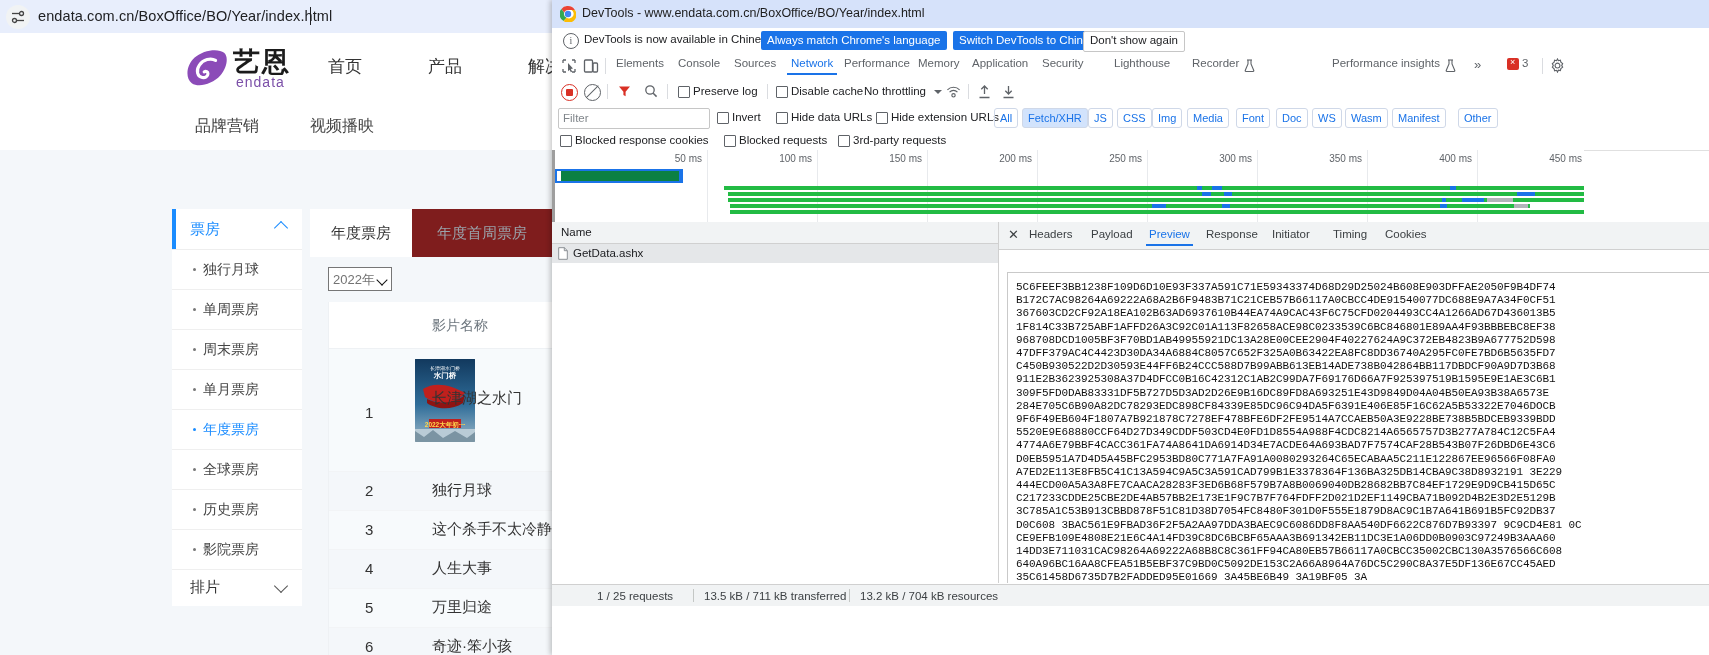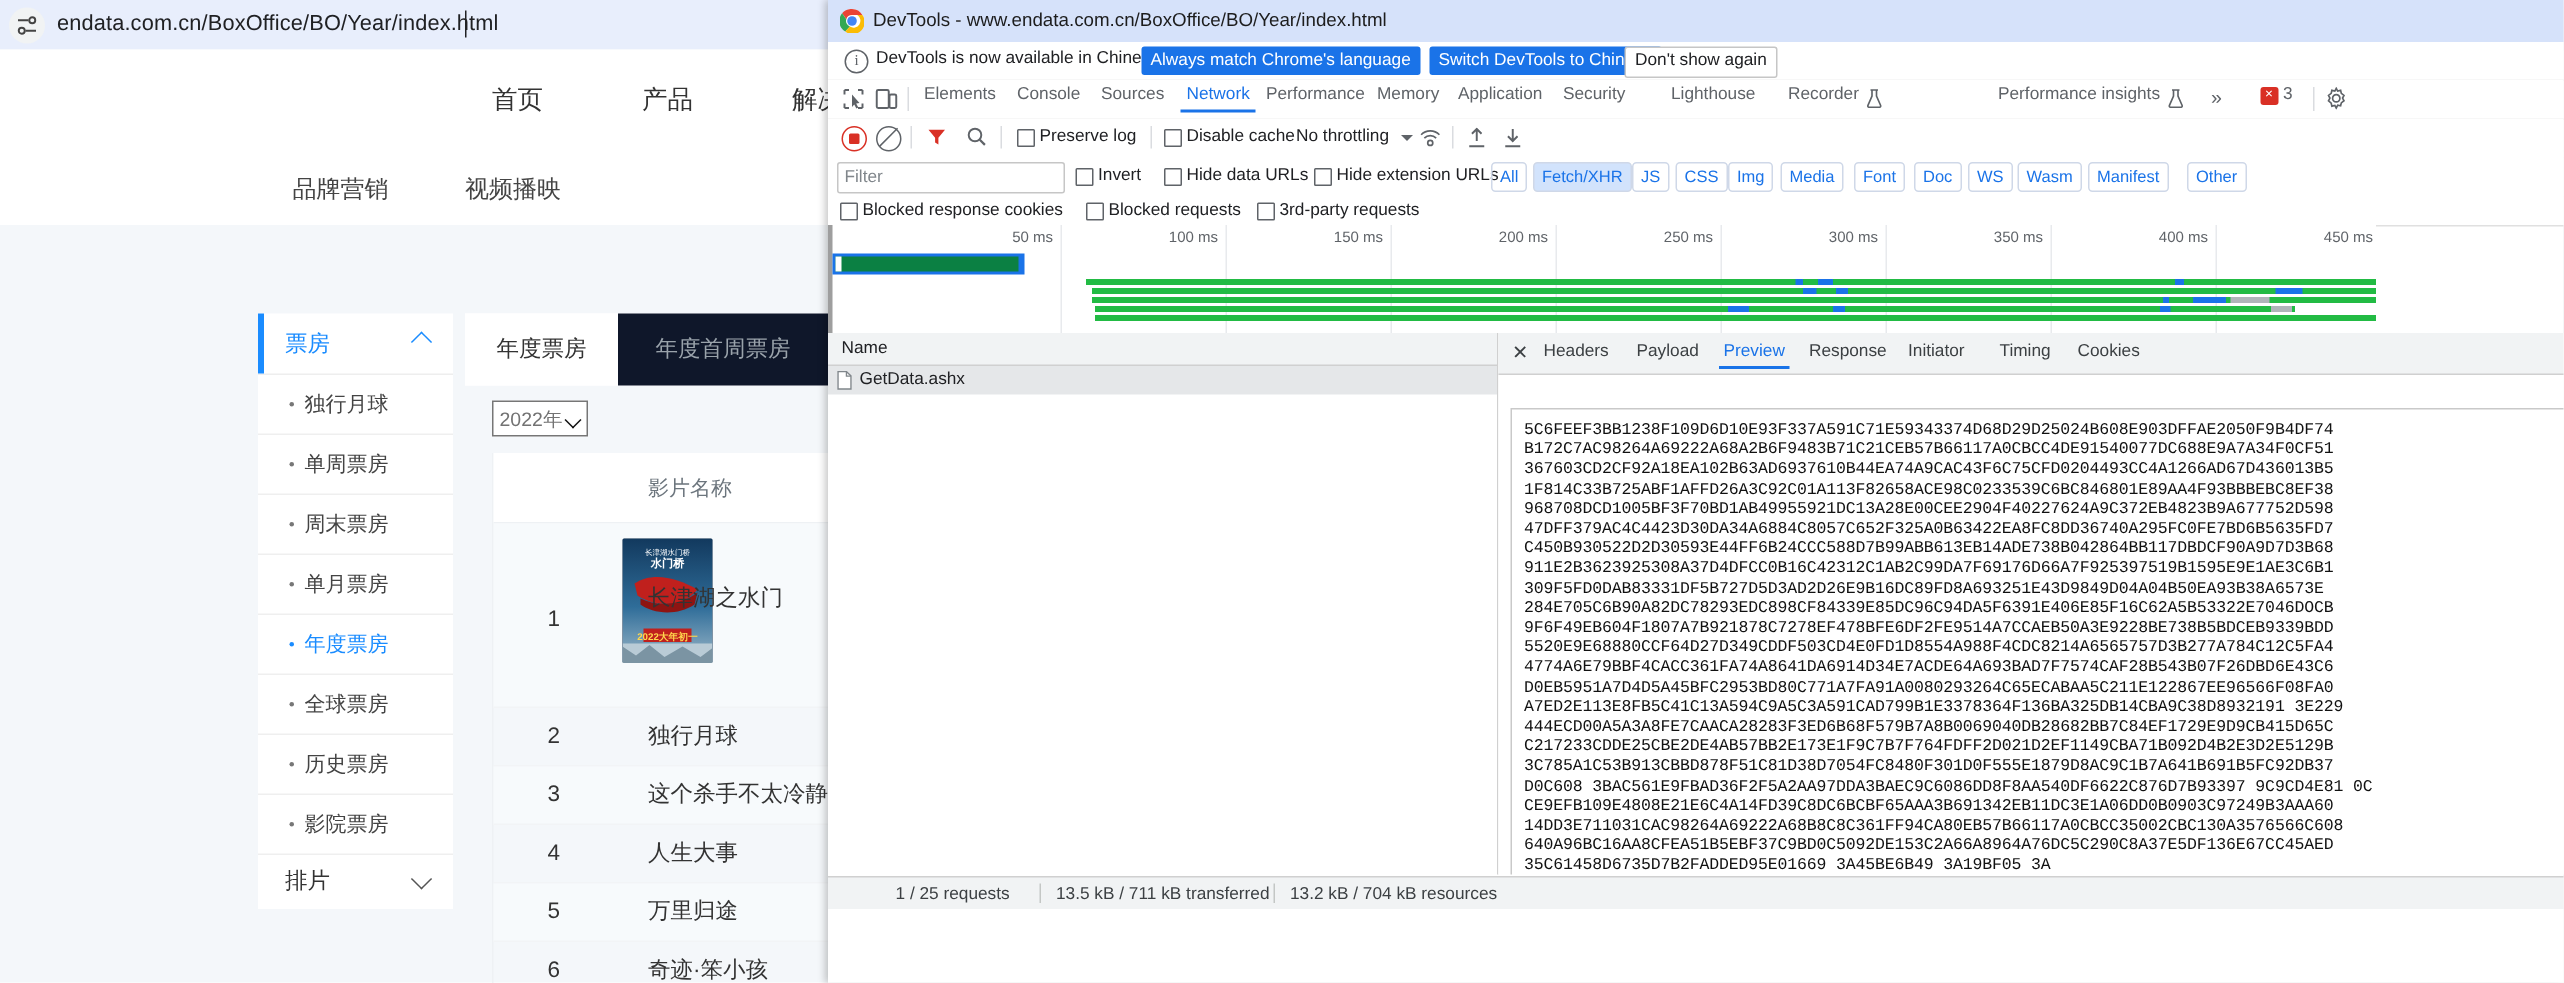--- a/index.html
+++ b/index.html
@@ -49,21 +49,21 @@
   .mitem.active .dot{background:#1a8cff;}
   .mfoot{position:relative;height:36px;font-size:15px;color:#333;}
   .mfoot .lbl{position:absolute;left:18px;top:8px;}
   .mfoot .chev{position:absolute;right:16px;top:11px;width:9px;height:9px;border-right:1.6px solid #555;border-bottom:1.6px solid #555;transform:rotate(45deg);}
 
   
   #ccard{position:absolute;left:310px;top:59px;width:700px;background:#fff;}
   #tabs{position:relative;height:48px;background:#fbfcfd;}
   .tab{position:absolute;top:0;height:48px;line-height:48px;font-size:15px;text-align:center;}
   .tab.sel{background:#fff;color:#333;left:0;width:102px;}
-  .tab.unsel{background:#0f172a;color:#9aa3ab;left:102px;width:140px;text-align:center;}
+  .tab.unsel{background:#7f1d1d;color:#9aa3ab;left:102px;width:140px;text-align:center;}
   #yearsel{position:absolute;left:18px;top:58px;width:62px;height:22px;border:1px solid #767676;background:#fff;font-size:13px;color:#737373;}
   #yearsel .yv{position:absolute;left:4px;top:3px;}
   #yearsel .yc{position:absolute;right:5px;top:8px;width:7px;height:7px;border-left:1.4px solid #111;border-bottom:1.4px solid #111;transform:rotate(-45deg);}
   #tbl{position:absolute;left:18px;top:93px;width:670px;border-left:1px solid #eef1f4;}
   #thead{height:46px;background:#fff;border-bottom:1px solid #eef1f4;}
   #thead .h1{position:absolute;left:103px;top:15px;font-size:14px;color:#6c757d;}
   .row{position:relative;border-bottom:1px solid #f2f4f6;font-size:15px;color:#333;}
   .row.odd{background:#f7fafc;}
   .row .idx{position:absolute;left:36px;}
   .row .nm{position:absolute;left:103px;}
@@ -179,20 +179,28 @@
         <circle cx="4.5" cy="11.5" r="2" fill="none" stroke="#444" stroke-width="1.3"></circle>
       </svg>
     </div>
     <div id="omni-url">endata.com.cn/BoxOffice/BO/Year/index.html</div>
     <div id="omni-caret"></div>
   </div>
 
   <div id="page">
 
     <div id="hdr">
+      <div id="logo">
+        <svg class="mark" viewBox="0 0 44 40">
+          <path d="M40 4C34 -1 18 1 9 9C0 17 -1 31 6 36C13 41 28 37 36 28C43 20 45 8 40 4Z" fill="#8b4bb8"></path>
+          <path d="M31 12c-5-3-13-1-17 5c-4 6-2 12 3 13c3 .6 6-1 6-4c0-2-2-3-4-2" fill="none" stroke="#fff" stroke-width="3.3" stroke-linecap="round"></path>
+        </svg>
+        <div class="wordtop">艺恩</div>
+        <div class="wordbot">endata</div>
+      </div>
       <div class="navtop" id="nav-home">首页</div>
       <div class="navtop" id="nav-prod">产品</div>
       <div class="navtop" id="nav-sol">解决方</div>
     </div>
 
     <div id="subnav">
       <div class="navsub" id="sub-brand">品牌营销</div>
       <div class="navsub" id="sub-video">视频播映</div>
     </div>
 

